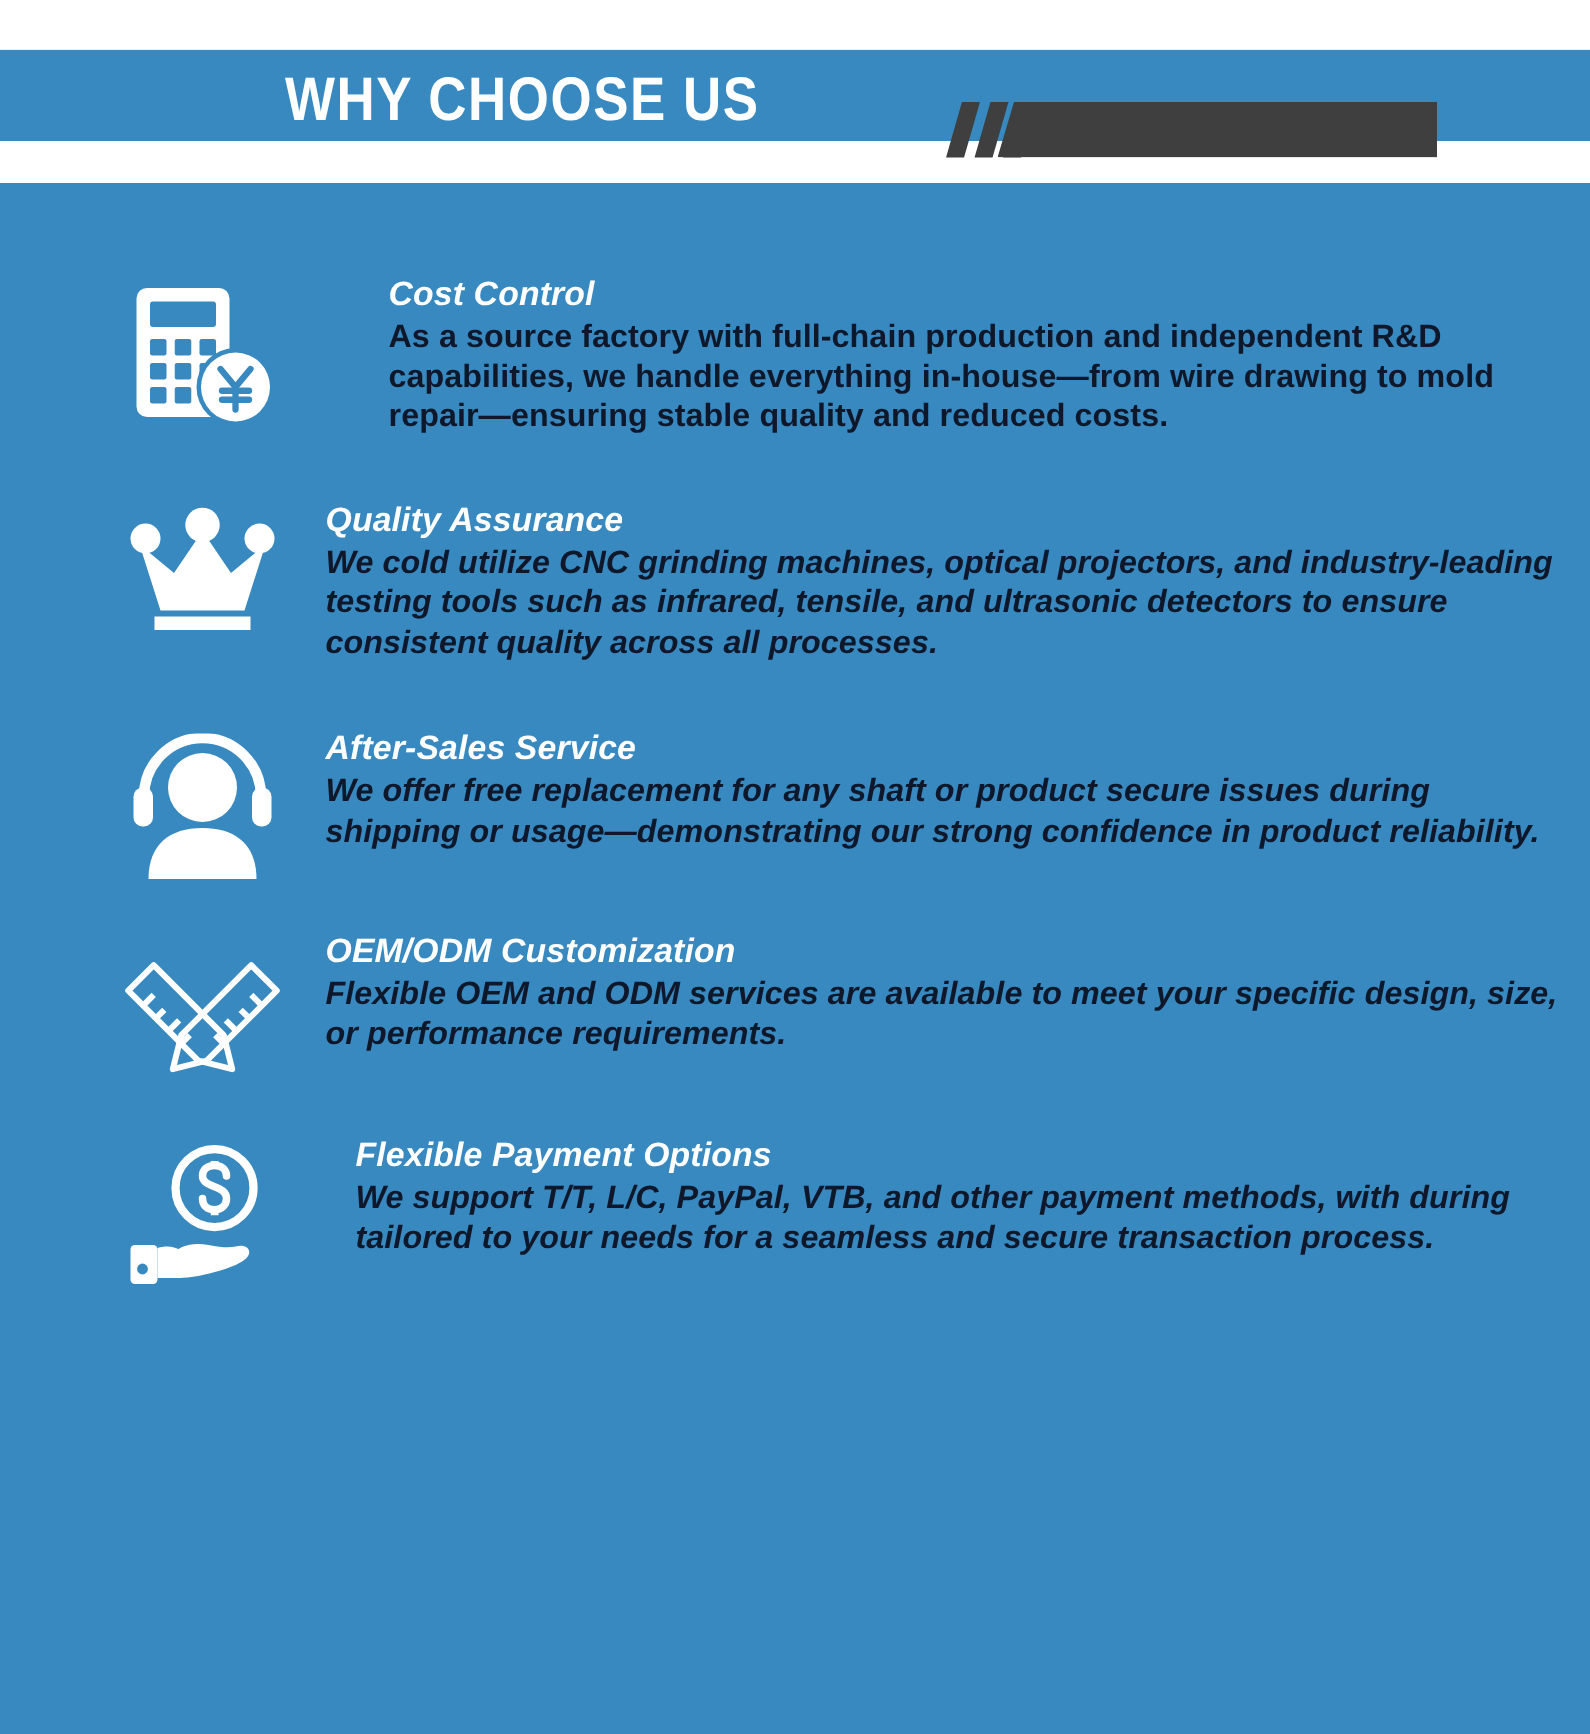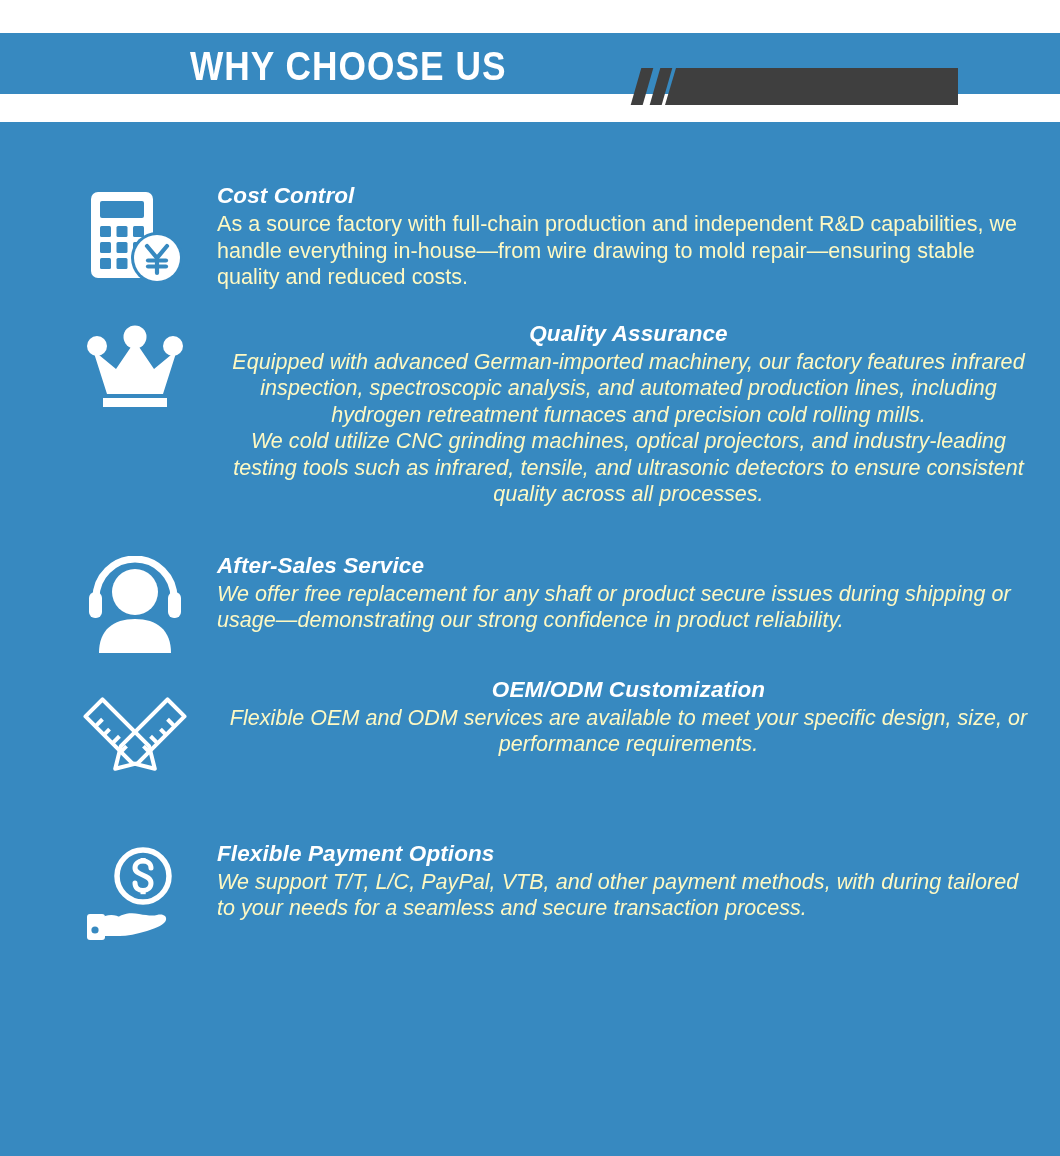--- a/index.html
+++ b/index.html
@@ -118,35 +118,36 @@
     color: #ffffff;
     font-size: 22.5px;
     font-weight: bold;
     font-style: italic;
     line-height: 28px;
     margin: 0 0 1px 0;
     letter-spacing: 0.1px;
   }
 
   .feature-text {
-    color: #fef9c3;
+    color: #0f172a;
     font-size: 21.5px;
     line-height: 26.5px;
     margin: 0;
     letter-spacing: 0.05px;
+    font-weight: bold;
   }
   .feature-text.italic { font-style: italic; }
   .feature-text + .feature-text { margin-top: 0; }
 
   
-  .feature.f0 { margin-top: 60px; }
-  .feature.f1 { margin-top: 29px; text-align: center; }
+  .feature.f0 { margin-top: 60px; gap: 42px; }
+  .feature.f1 { margin-top: 42px; }
   .feature.f2 { margin-top: 44px; }
-  .feature.f3 { margin-top: 20px; text-align: center; }
-  .feature.f4 { margin-top: 56px; }
+  .feature.f3 { margin-top: 31px; }
+  .feature.f4 { margin-top: 28px; gap: 20px; }
 </style>
 </head>
 <body>
 
 <div id="page">
 
   <div class="header">
     <div class="header-band"></div>
 
     <div class="slash-shape" style="left:636px;"></div>
@@ -195,21 +196,20 @@
           <svg width="104" height="96" viewBox="0 0 104 96" aria-hidden="true">
             <circle cx="14" cy="22" r="10" fill="#ffffff"></circle>
             <circle cx="52" cy="13" r="11.5" fill="#ffffff"></circle>
             <circle cx="90" cy="22" r="10" fill="#ffffff"></circle>
             <path d="M10 26 L24 70 L80 70 L94 26 L71 45 L52 17 L33 45 Z" fill="#ffffff"></path>
             <rect x="20" y="74" width="64" height="9" fill="#ffffff"></rect>
           </svg>
         </div>
         <div class="feature-body">
           <p class="feature-title">Quality Assurance</p>
-          <p class="feature-text italic">Equipped with advanced German-imported machinery, our factory features infrared inspection, spectroscopic analysis, and automated production lines, including hydrogen retreatment furnaces and precision cold rolling mills.</p>
           <p class="feature-text italic">We cold utilize CNC grinding machines, optical projectors, and industry-leading testing tools such as infrared, tensile, and ultrasonic detectors to ensure consistent quality across all processes.</p>
         </div>
       </div>
 
       <div class="feature f2">
         <div class="feature-icon">
           <svg width="104" height="100" viewBox="0 0 104 100" aria-hidden="true">
             <path d="M13 42 A39 39 0 0 1 91 42" fill="none" stroke="#ffffff" stroke-width="7" stroke-linecap="round"></path>
             <rect x="6" y="36" width="13" height="26" rx="6" fill="#ffffff"></rect>
             <rect x="85" y="36" width="13" height="26" rx="6" fill="#ffffff"></rect>

